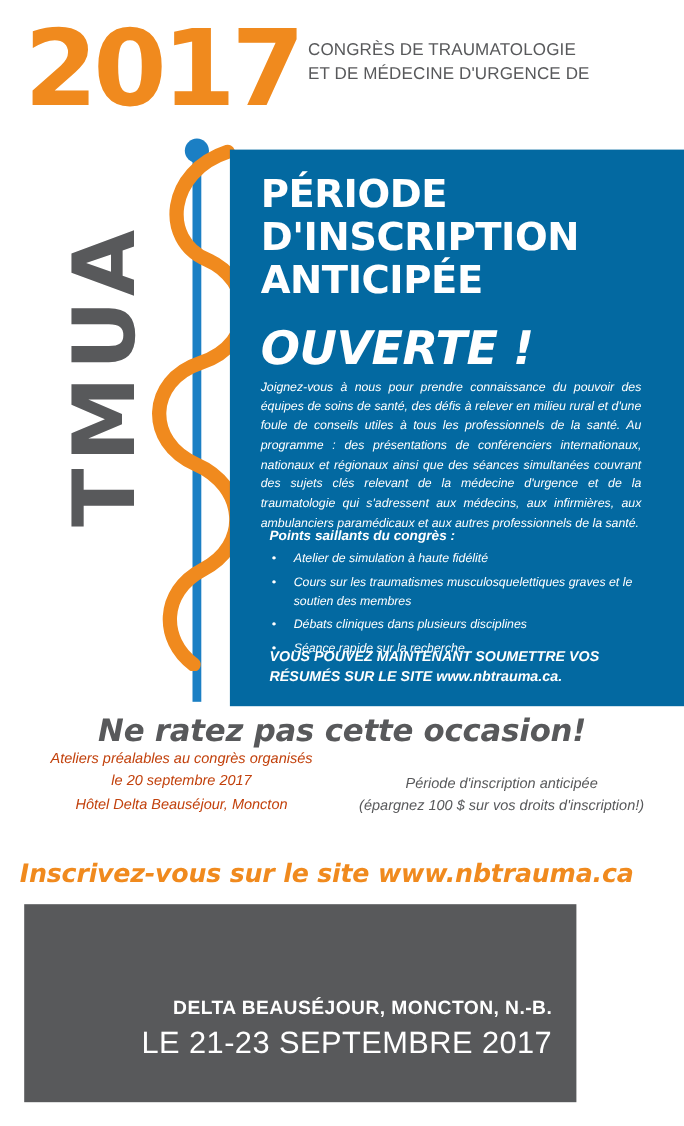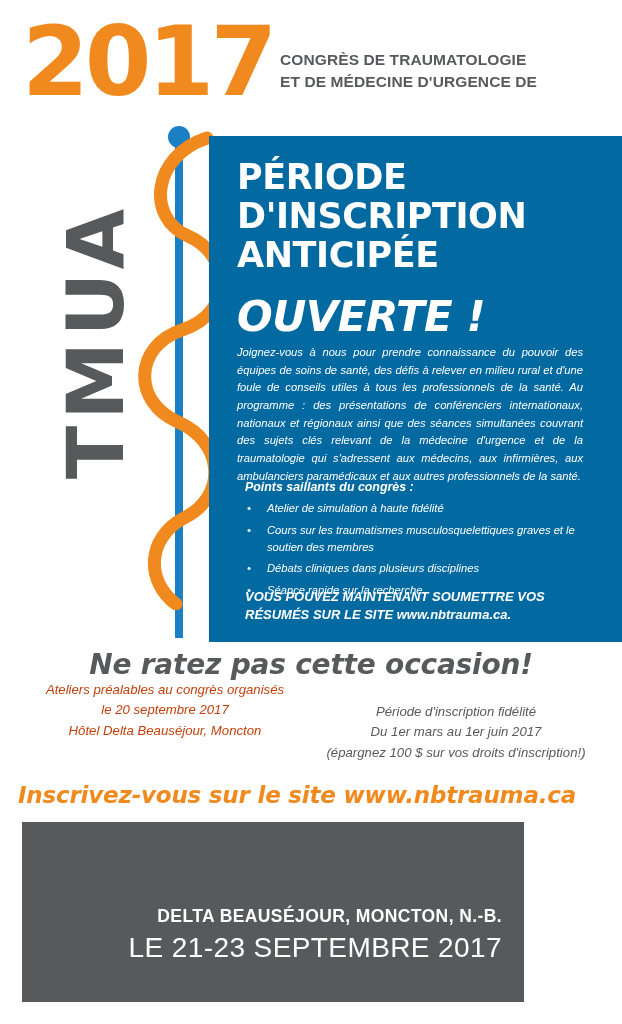--- a/index.html
+++ b/index.html
@@ -37,25 +37,25 @@
     font-size: 96px;
     font-weight: bold;
     color: #F08A1E;
     letter-spacing: -4px;
     line-height: 1;
     font-family: "DejaVu Sans", sans-serif;
   }
   .header-text {
     position: absolute;
     left: 258px;
-    top: 23px;
+    top: 9px;
     width: 320px;
     color: #58595B;
     font-size: 15.5px;
-    font-weight: bold;
+    font-weight: normal;
     line-height: 1.42;
     letter-spacing: 0.1px;
     font-family: "Liberation Sans", sans-serif;
   }
 
   
   .tmua {
     position: absolute;
     left: -74px;
     top: 296px;
@@ -304,22 +304,21 @@
 
   <div class="tagline">Ne ratez pas cette occasion!</div>
 
   <div class="col-left">
     <div>Ateliers préalables au congrès organisés</div>
     <div>le 20 septembre 2017</div>
     <div>Hôtel Delta Beauséjour, Moncton</div>
   </div>
 
   <div class="col-right">
-    <div>Période d'inscription fidélité</div>
-    <div>Du 1er mars au 1er juin 2017</div>
+    <div>Période d'inscription anticipée</div>
     <div>(épargnez 100 $ sur vos droits d'inscription!)</div>
   </div>
 
   <div class="register-line">Inscrivez-vous sur le site www.nbtrauma.ca</div>
 
   <div class="footer">
     <div class="footer-venue">DELTA BEAUSÉJOUR, MONCTON, N.-B.</div>
     <div class="footer-dates">LE 21-23 SEPTEMBRE 2017</div>
   </div>
 

